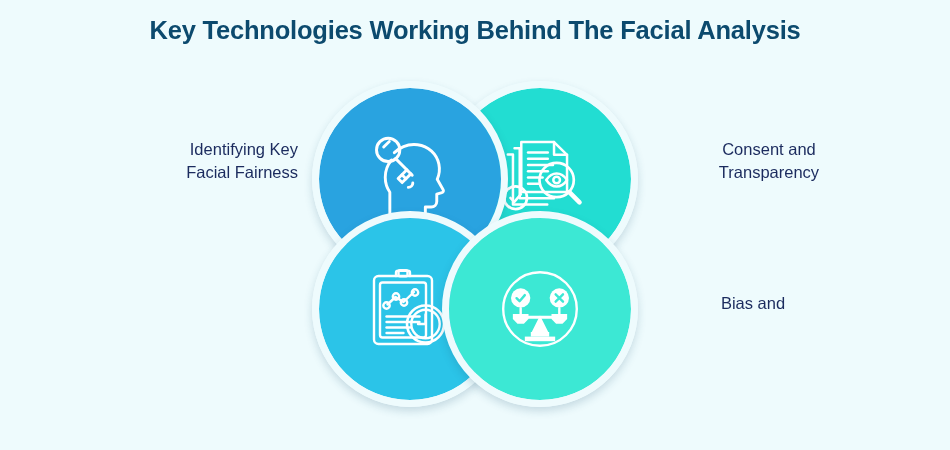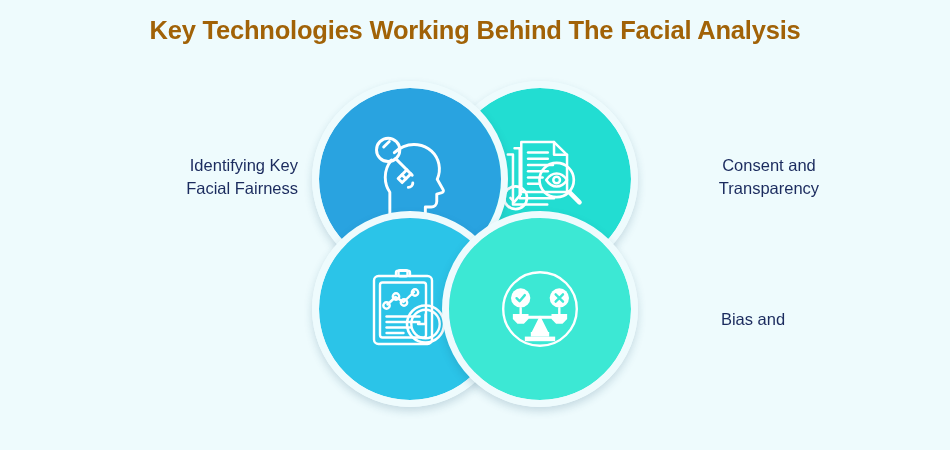--- a/index.html
+++ b/index.html
@@ -20,21 +20,21 @@
   
   .title {
     position: absolute;
     top: 16px;
     left: 0;
     width: 950px;
     text-align: center;
     font-size: 25.5px;
     font-weight: bold;
     letter-spacing: -0.2px;
-    color: #a16207;
+    color: #0c4a6e;
     white-space: nowrap;
   }
 
   
   .diagram {
     position: absolute;
     left: 0;
     top: 70px;
     width: 950px;
     height: 360px;
@@ -80,21 +80,20 @@
   .c-bl .glyph { width: 100px; height: 100px; }
   .c-br .glyph { width: 92px;  height: 92px;  }
 
   
   .label {
     position: absolute;
     font-size: 16.5px;
     line-height: 1.42;
     color: #1b2b5e;
     font-weight: 400;
-    margin-top: 16px;
   }
   .label-left  { text-align: right; }
   .label-right { text-align: center; }
 
   .lbl-tl { right: 652px; top: 138px; width: 230px; }
   .lbl-bl { right: 652px; top: 292px; width: 230px; }
   .lbl-tr { left: 654px;  top: 138px; width: 230px; }
   .lbl-br { left: 638px;  top: 292px; width: 230px; }
 </style>
 </head>

